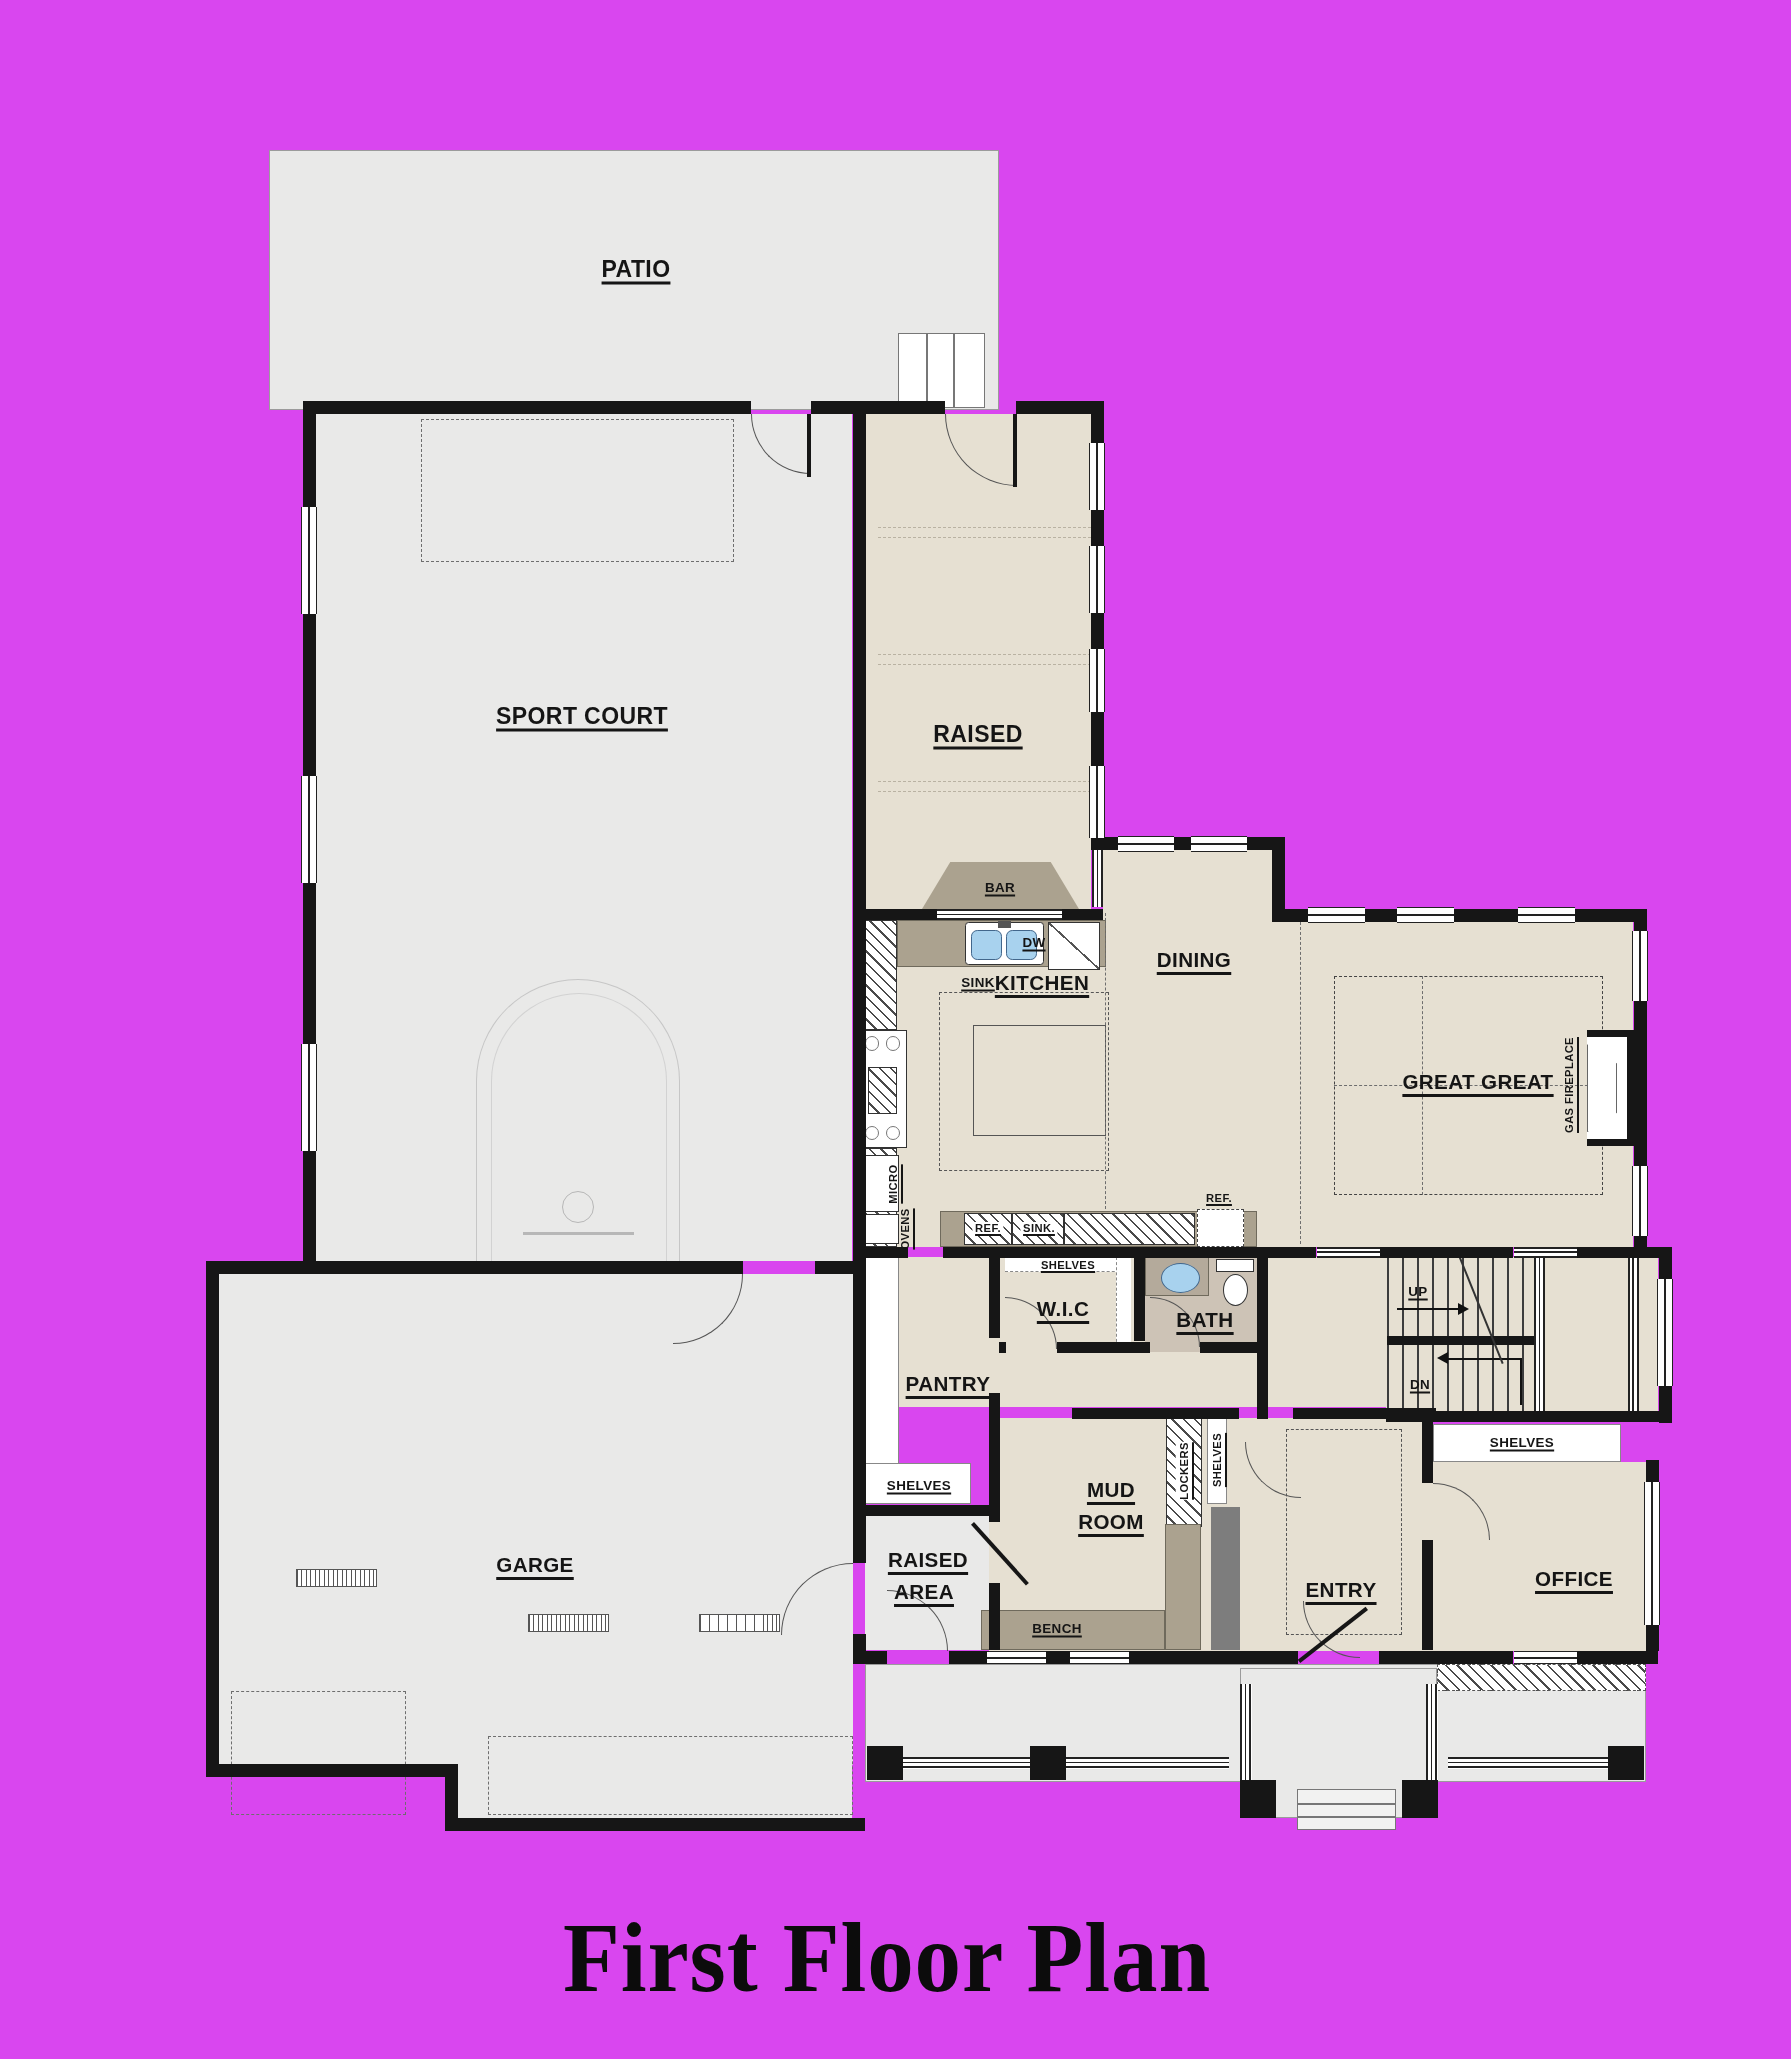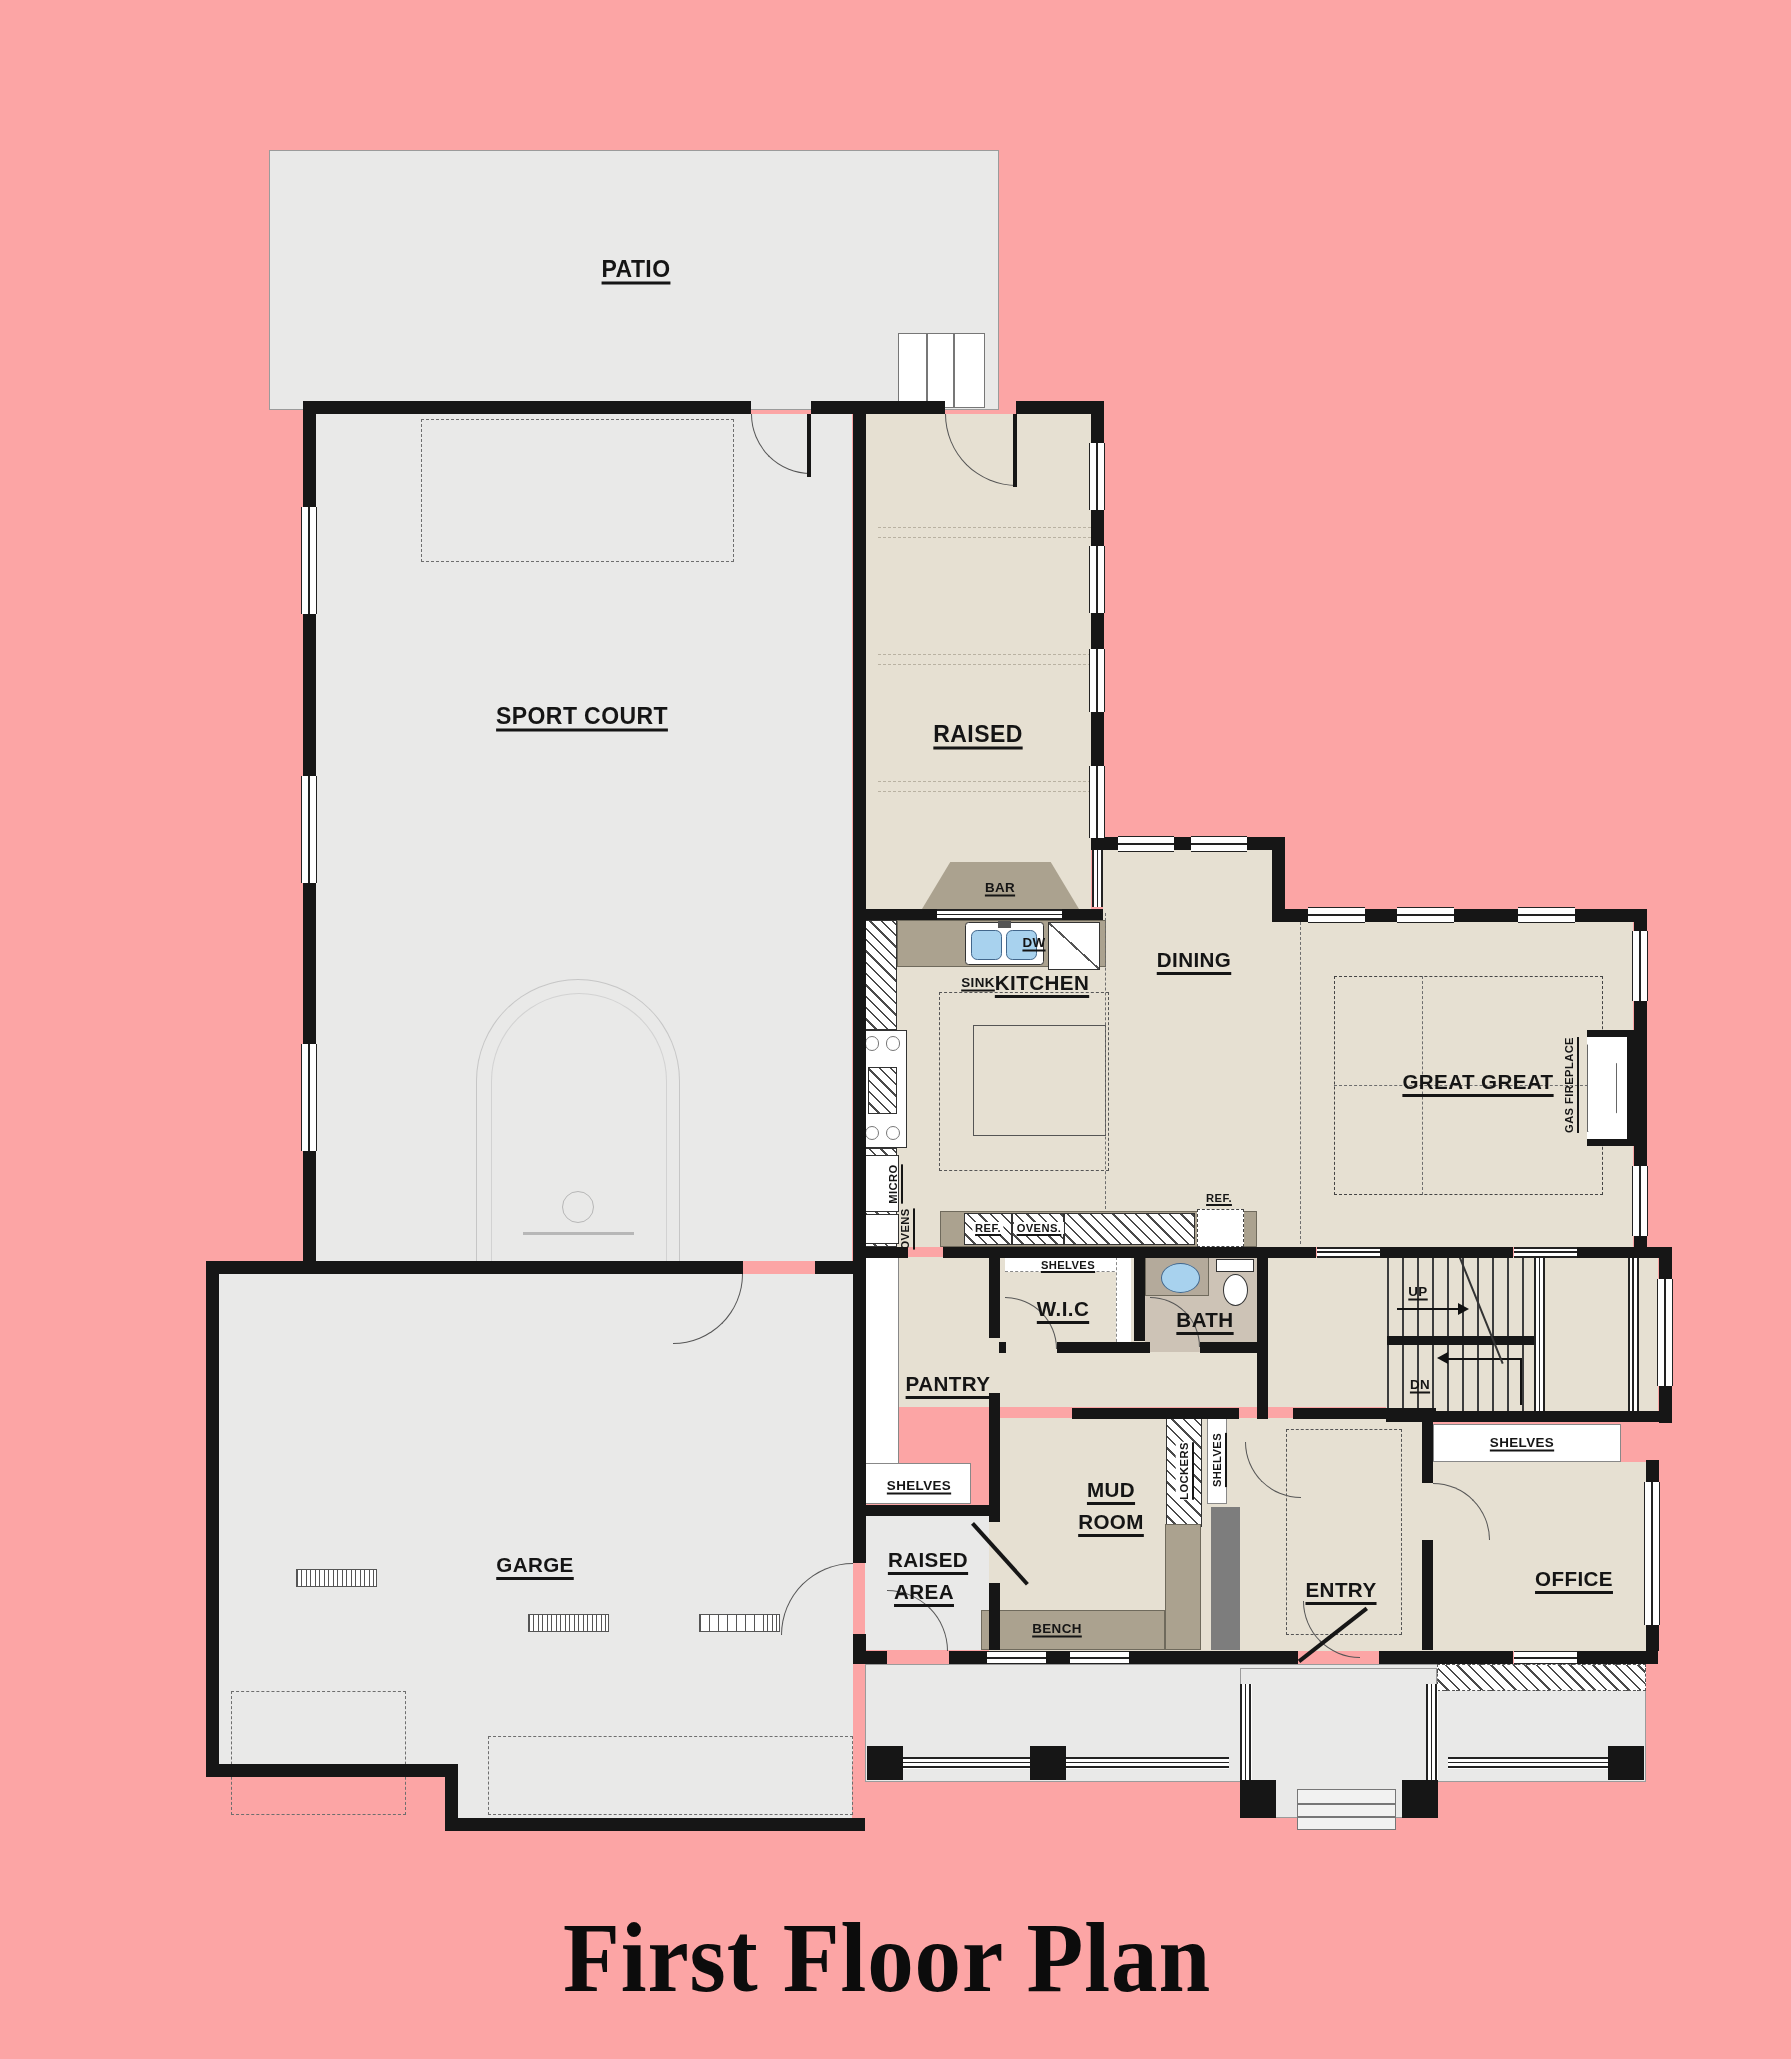--- a/index.html
+++ b/index.html
@@ -1,16 +1,16 @@
 <!DOCTYPE html>
 <html style="font-size:14.3px"><head>
 <meta charset="utf-8">
 <style>
   html,body{margin:0;padding:0;background:#fff}
-  #plan{position:relative;width:1791px;height:2060px;background:#fca5a5;overflow:hidden;
+  #plan{position:relative;width:1791px;height:2060px;background:#d946ef;overflow:hidden;
         font-family:"Liberation Sans",sans-serif}
   .wall{position:absolute;background:#161616}
   .graywall{position:absolute;background:#7d7d7d}
   .ext{position:absolute;background:#e9e9e8;border:1.8px solid #9b9b9b;box-sizing:border-box}
   .tan{position:absolute;background:#e6e0d2}
   .bathfloor{position:absolute;background:#cdc3b6}
   .counter{position:absolute;background:#aba28f;border:0.9px solid #6f6a5c;box-sizing:border-box}
   .whitebox{position:absolute;background:#fff;border:1.8px solid #333;box-sizing:border-box}
   .hatch{position:absolute;background:#fff repeating-linear-gradient(45deg,transparent 0 6.3px,#4a4a4a 6.3px 8px);
          border:1.8px solid #333;box-sizing:border-box}
@@ -293,21 +293,21 @@
   <div class="lbl" style="left:582px;top:716px">SPORT COURT</div>
   <div class="lbl" style="left:978px;top:734px">RAISED</div>
   <div class="lbl sm" style="left:1000px;top:887px">BAR</div>
   <div class="lbl sm" style="left:978px;top:982px">SINK</div>
   <div class="lbl sm" style="left:1034px;top:942px">DW</div>
   <div class="lbl md" style="left:1042px;top:983px">KITCHEN</div>
   <div class="lbl md" style="left:1194px;top:960px">DINING</div>
   <div class="lbl md" style="left:1478px;top:1082px">GREAT GREAT</div>
   <div class="lbl vlbl xs" style="left:1569px;top:1085px">GAS FIREPLACE</div>
   <div class="lbl xs boxed" style="left:988px;top:1228px">REF.</div>
-  <div class="lbl xs boxed" style="left:1039px;top:1228px">OVENS.</div>
+  <div class="lbl xs boxed" style="left:1039px;top:1228px">SINK.</div>
   <div class="lbl xs" style="left:1219px;top:1198px">REF.</div>
   <div class="lbl xs" style="left:1068px;top:1265px">SHELVES</div>
   <div class="lbl md" style="left:1063px;top:1309px">W.I.C</div>
   <div class="lbl md" style="left:1205px;top:1320px">BATH</div>
   <div class="lbl md" style="left:948px;top:1384px">PANTRY</div>
   <div class="lbl sm" style="left:919px;top:1485px">SHELVES</div>
   <div class="lbl vlbl xs" style="left:893px;top:1184px">MICRO</div>
   <div class="lbl vlbl xs" style="left:905px;top:1229px">OVENS</div>
   <div class="lbl sm" style="left:1418px;top:1291px">UP</div>
   <div class="lbl sm" style="left:1420px;top:1384px">DN</div>

